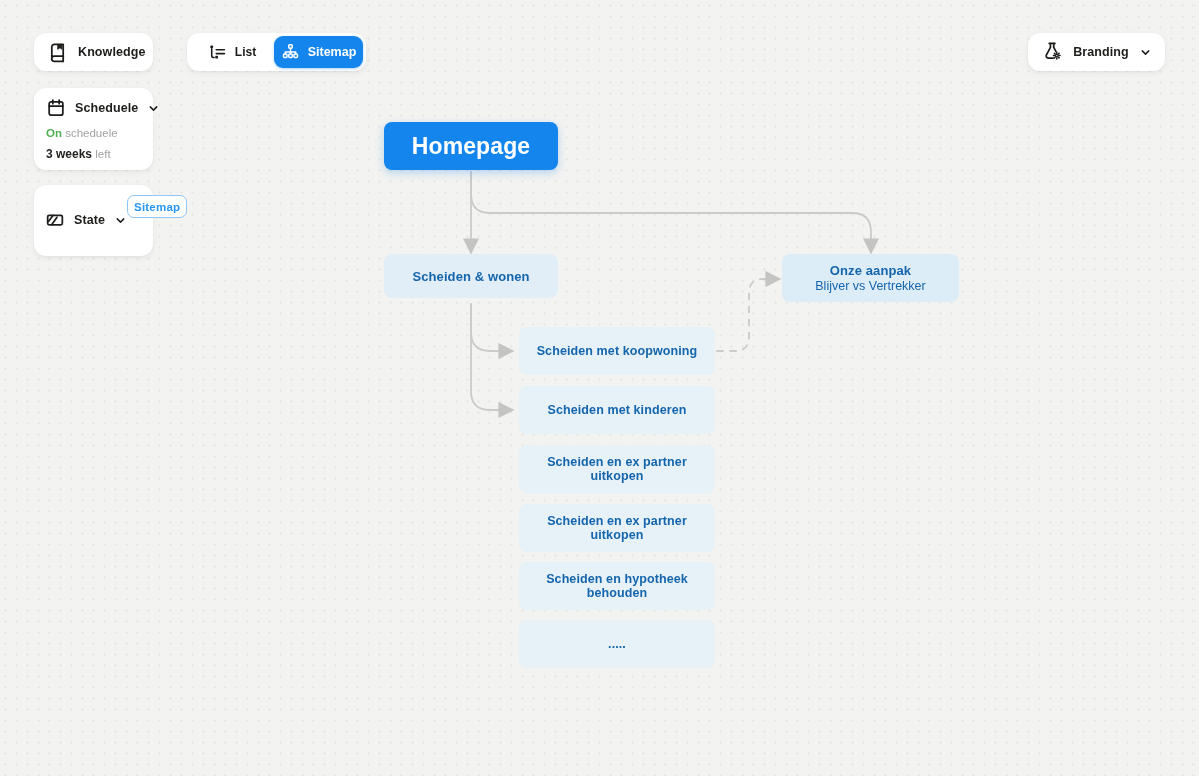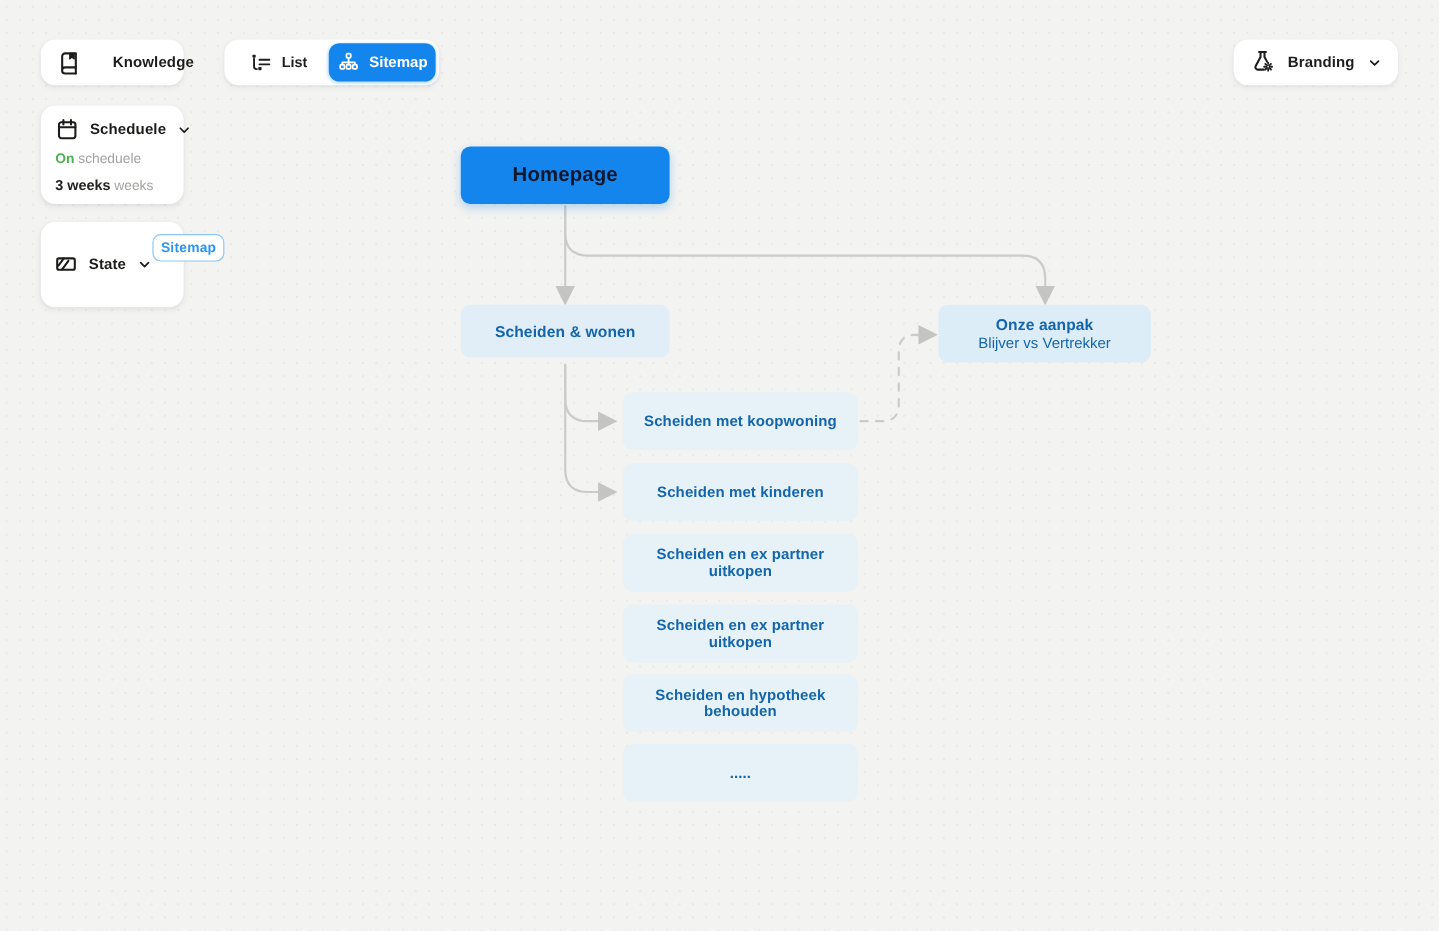--- a/index.html
+++ b/index.html
@@ -26,21 +26,21 @@
   svg.connectors path.wire{fill:none;stroke:var(--connector);stroke-width:1.8px;stroke-linecap:round}
   svg.connectors path.dashed{stroke-dasharray:6 7}
   .arrowhead{fill:#c4c4c2}
 
   .card{
     position:absolute;background:#fff;border-radius:12px;
     box-shadow:0 2px 6px rgba(40,40,40,.06),0 1px 2px rgba(40,40,40,.04);
   }
   .title{font-size:12.5px;font-weight:700;color:var(--ink);letter-spacing:.1px}
 
-  .knowledge-card{left:34px;top:33px;width:119px;height:38px;padding:15px 13px;display:flex;align-items:center;gap:26px;cursor:pointer}
+  .knowledge-card{left:34px;top:33px;width:119px;height:38px;padding:15px 13px;display:flex;align-items:center;gap:10px;cursor:pointer}
   .schedule-card{left:34px;top:88px;width:119px;height:82px;padding:10px 12px 9px;display:flex;flex-direction:column;justify-content:space-between}
   .state-card{left:34px;top:185px;width:119px;height:71px;padding:10px 11px 11px;display:flex;flex-direction:row;justify-content:space-between}
   .card-head{display:flex;align-items:center;gap:9px;cursor:pointer}
   .card-head .title{flex:1}
   .statusline{font-size:11.5px;color:var(--muted);font-weight:500}
   .statusline .on{color:var(--green);font-weight:700}
   .statusline .strong{color:#232321;font-weight:700;font-size:12px}
   .outline-btn{
     height:23px;border:1.5px solid #8ec7f5;border-radius:7px;background:#fff;
     display:flex;align-items:center;justify-content:center;
@@ -57,21 +57,21 @@
 
   .branding-card{left:1028px;top:33px;width:137px;height:38px;padding:0 13px;display:flex;align-items:center;gap:10px;cursor:pointer}
   .branding-card .title{flex:1;text-align:center}
 
   .node{
     position:absolute;border-radius:8px;display:flex;flex-direction:column;
     align-items:center;justify-content:center;text-align:center;cursor:pointer;
   }
   .node-label{font-size:13px;font-weight:700;color:var(--node_text);letter-spacing:.1px}
   .node-root{left:384px;top:122px;width:174px;height:48px;background:var(--accent);box-shadow:0 3px 8px rgba(21,133,238,.28)}
-  .node-root .node-label{color:#0f172a;font-size:17px}
+  .node-root .node-label{color:#ffffff;font-size:23px}
   .node-l2{left:384px;top:254px;width:174px;height:44px;background:var(--node_bg)}
   .node-right{left:782px;top:254px;width:177px;height:48px;background:var(--node_bg_right);gap:1px}
   .node-right .node-sub{font-size:12.5px;font-weight:500;color:var(--node_text)}
   .node-child{left:519px;width:196px;height:48px;background:var(--node_bg_child)}
   .node-child .node-label{font-size:12.5px}
   .c0{top:327px}.c1{top:386px}.c2{top:445px}.c3{top:504px}.c4{top:562px}.c5{top:620px}
 
   .icon{display:inline-flex;flex:none}
   .icon svg{display:block}
 </style>
@@ -118,21 +118,21 @@
           <path d="M5 7.5l5 5 5-5"></path>
         </svg>
       </span>
     </div>
     <div class="statusline">
       <span class="on">On</span>
       <span>scheduele</span>
     </div>
     <div class="statusline">
       <span class="strong">3 weeks</span>
-      <span>weeks</span>
+      <span>left</span>
     </div>
   </div>
 
   <div class="card state-card">
     <div class="card-head">
       <span class="icon">
         <svg width="20" height="20" viewBox="0 0 24 24" fill="none" stroke="#1d1d1b" stroke-width="2.1" stroke-linecap="round" stroke-linejoin="round">
           <rect x="3.2" y="6.4" width="17.6" height="11.4" rx="1.8"></rect>
           <path d="M4.4 13.6l5.4-7.2M8.2 17.4l6.2-8.6"></path>
         </svg>

